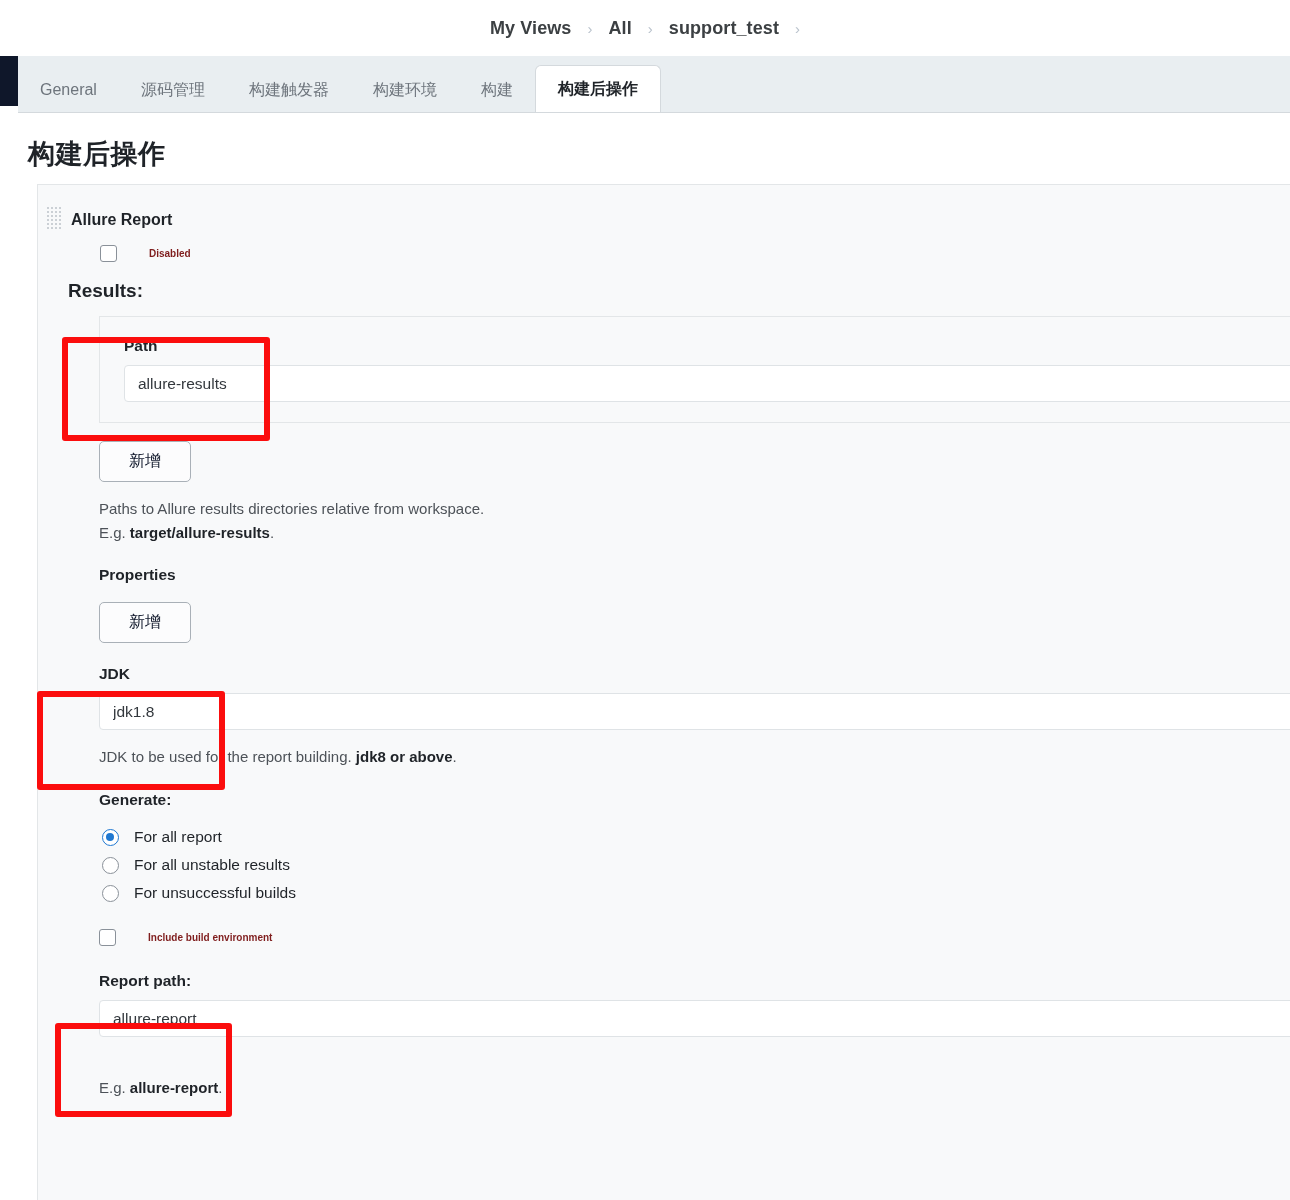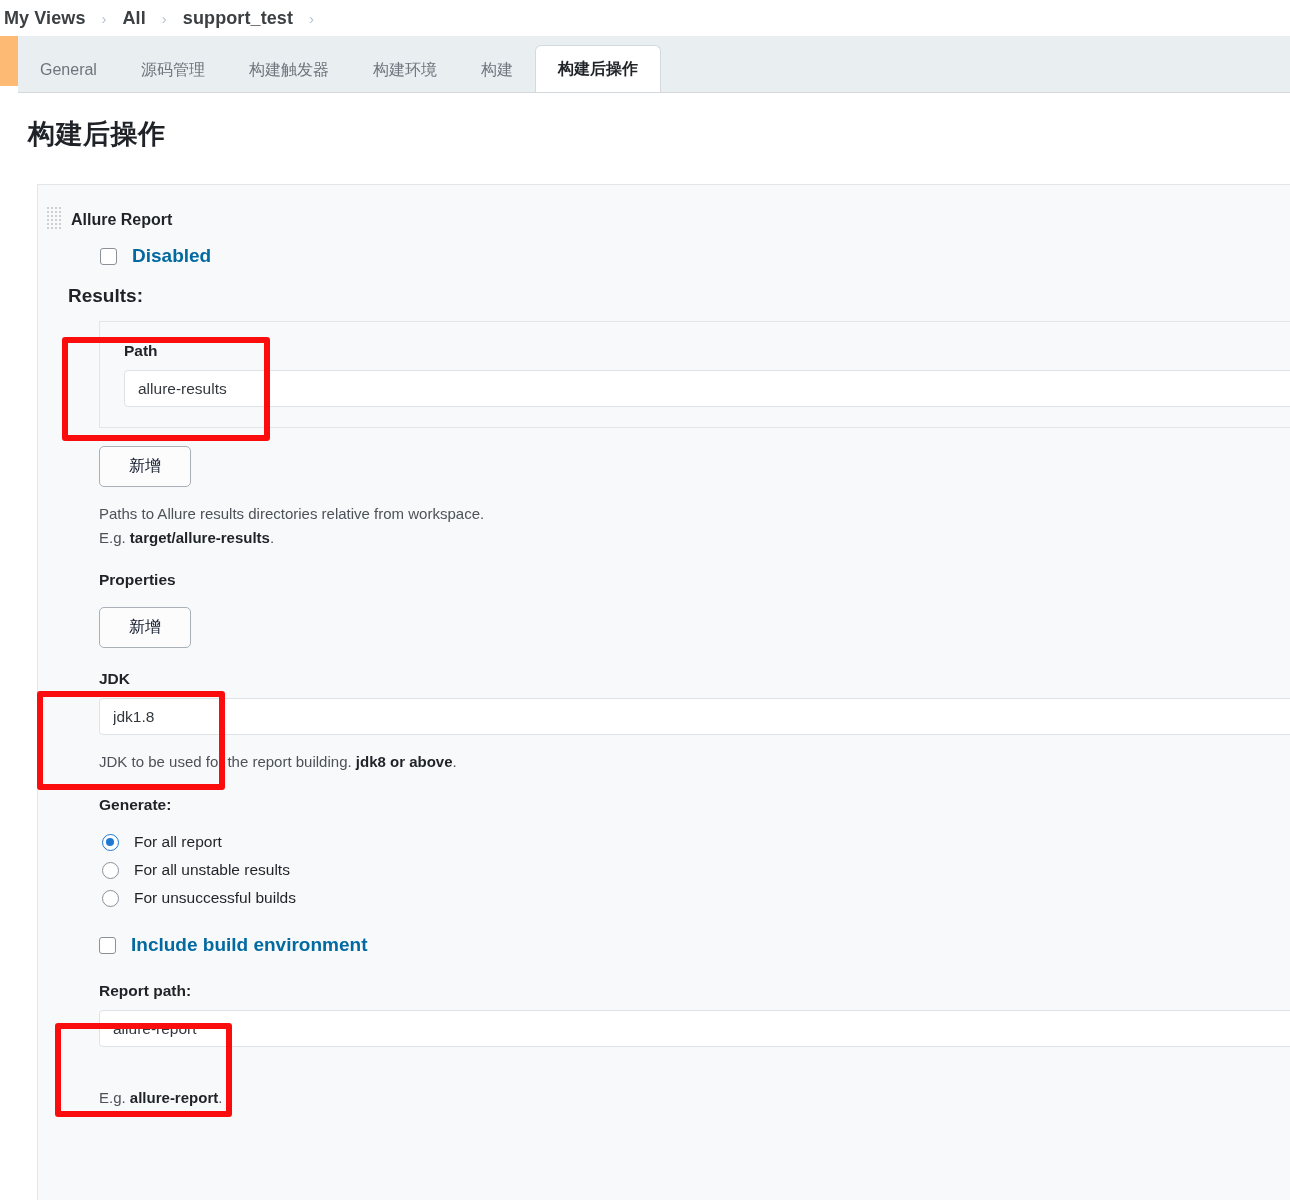--- a/index.html
+++ b/index.html
@@ -12,47 +12,48 @@
     background: #ffffff;
     font-family: "Liberation Sans", "DejaVu Sans", sans-serif;
     font-size: 15px;
     color: #1f2328;
     overflow: hidden;
     position: relative;
   }
 
   
   #breadcrumb {
-    height: 36px;
+    height: 56px;
     display: flex;
     align-items: center;
-    padding-left: 4px;
-    box-sizing: border-box;
-    background: #ffffff;
+    padding-left: 16px;
+    box-sizing: border-box;
+    background: #ffffff;
+    justify-content: center;
   }
   .crumb {
     font-size: 18px;
     font-weight: bold;
     color: #3c4043;
     letter-spacing: 0.1px;
     white-space: nowrap;
   }
   .crumb-sep {
     color: #b9c2cc;
     font-size: 15px;
     margin: 0 16px;
     line-height: 1;
     user-select: none;
   }
 
   
   #tabbar-wrap {
     position: relative;
     height: 50px;
-    background: #fdba74;
+    background: #0f172a;
   }
   #tabbar {
     position: absolute;
     left: 18px;
     right: 0;
     top: 0;
     height: 57px;
     background: #e9eef1;
     display: flex;
     align-items: flex-end;
@@ -147,24 +148,24 @@
   .cbox {
     width: 17px;
     height: 17px;
     border: 1.5px solid #8a9199;
     border-radius: 3px;
     background: #ffffff;
     box-sizing: border-box;
     flex: none;
   }
   .cb-label {
-    margin-left: 15px;
-    font-size: 19px;
-    font-weight: bold;
-    color: #0369a1;
+    margin-left: 32px;
+    font-size: 10px;
+    font-weight: bold;
+    color: #7f1d1d;
   }
 
   .field-label {
     font-size: 19px;
     font-weight: bold;
     color: #1f2328;
   }
 
   
   .repeat-box {

